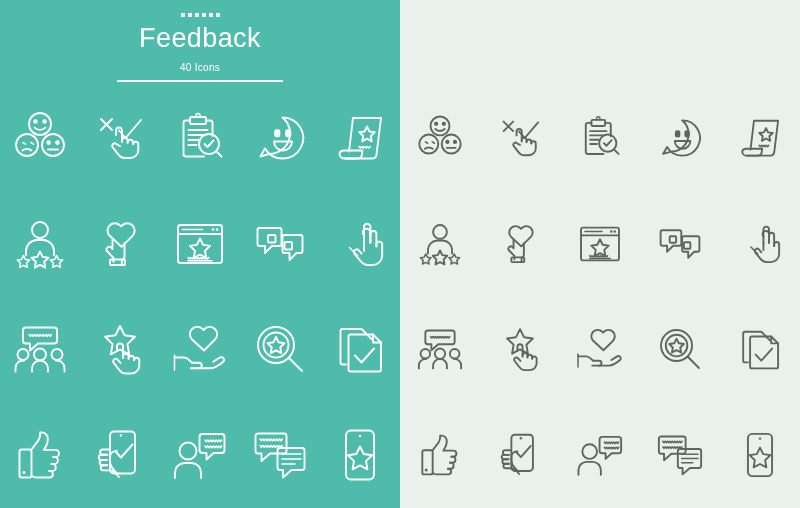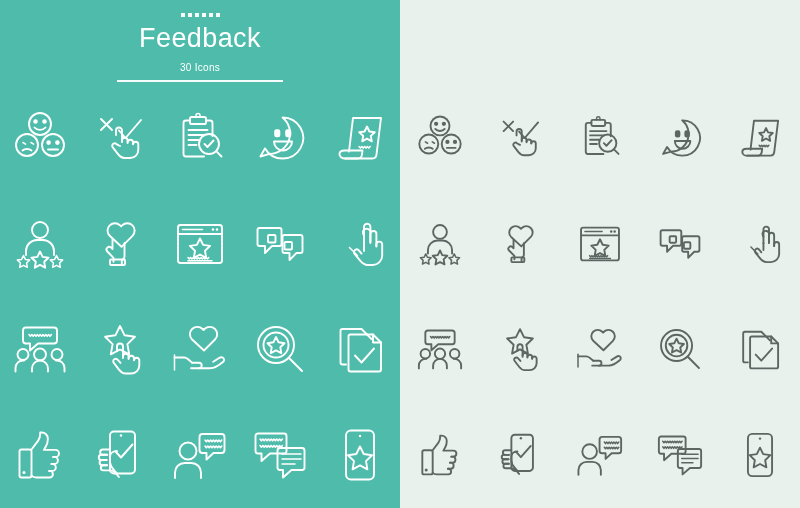--- a/index.html
+++ b/index.html
@@ -70,21 +70,21 @@
     <div class="header">
       <div class="dots">
           <i></i>
           <i></i>
           <i></i>
           <i></i>
           <i></i>
           <i></i>
         </div>
       <div class="title">Feedback</div>
-      <div class="subtitle">30 Icons</div>
+      <div class="subtitle">40 Icons</div>
       <div class="rule"></div>
     </div>
 
     <div class="grid">
 
       <div class="cell">
         <svg class="ico" width="58" height="58" viewBox="0 0 58 58" style="color: rgb(255, 255, 255); stroke: rgb(255, 255, 255);">
           <circle cx="29" cy="15" r="11"></circle>
           <circle cx="24.5" cy="12.5" r="1.3" style="fill:currentColor;stroke-width:2"></circle>
           <circle cx="33.5" cy="12.5" r="1.3" style="fill:currentColor;stroke-width:2"></circle>

